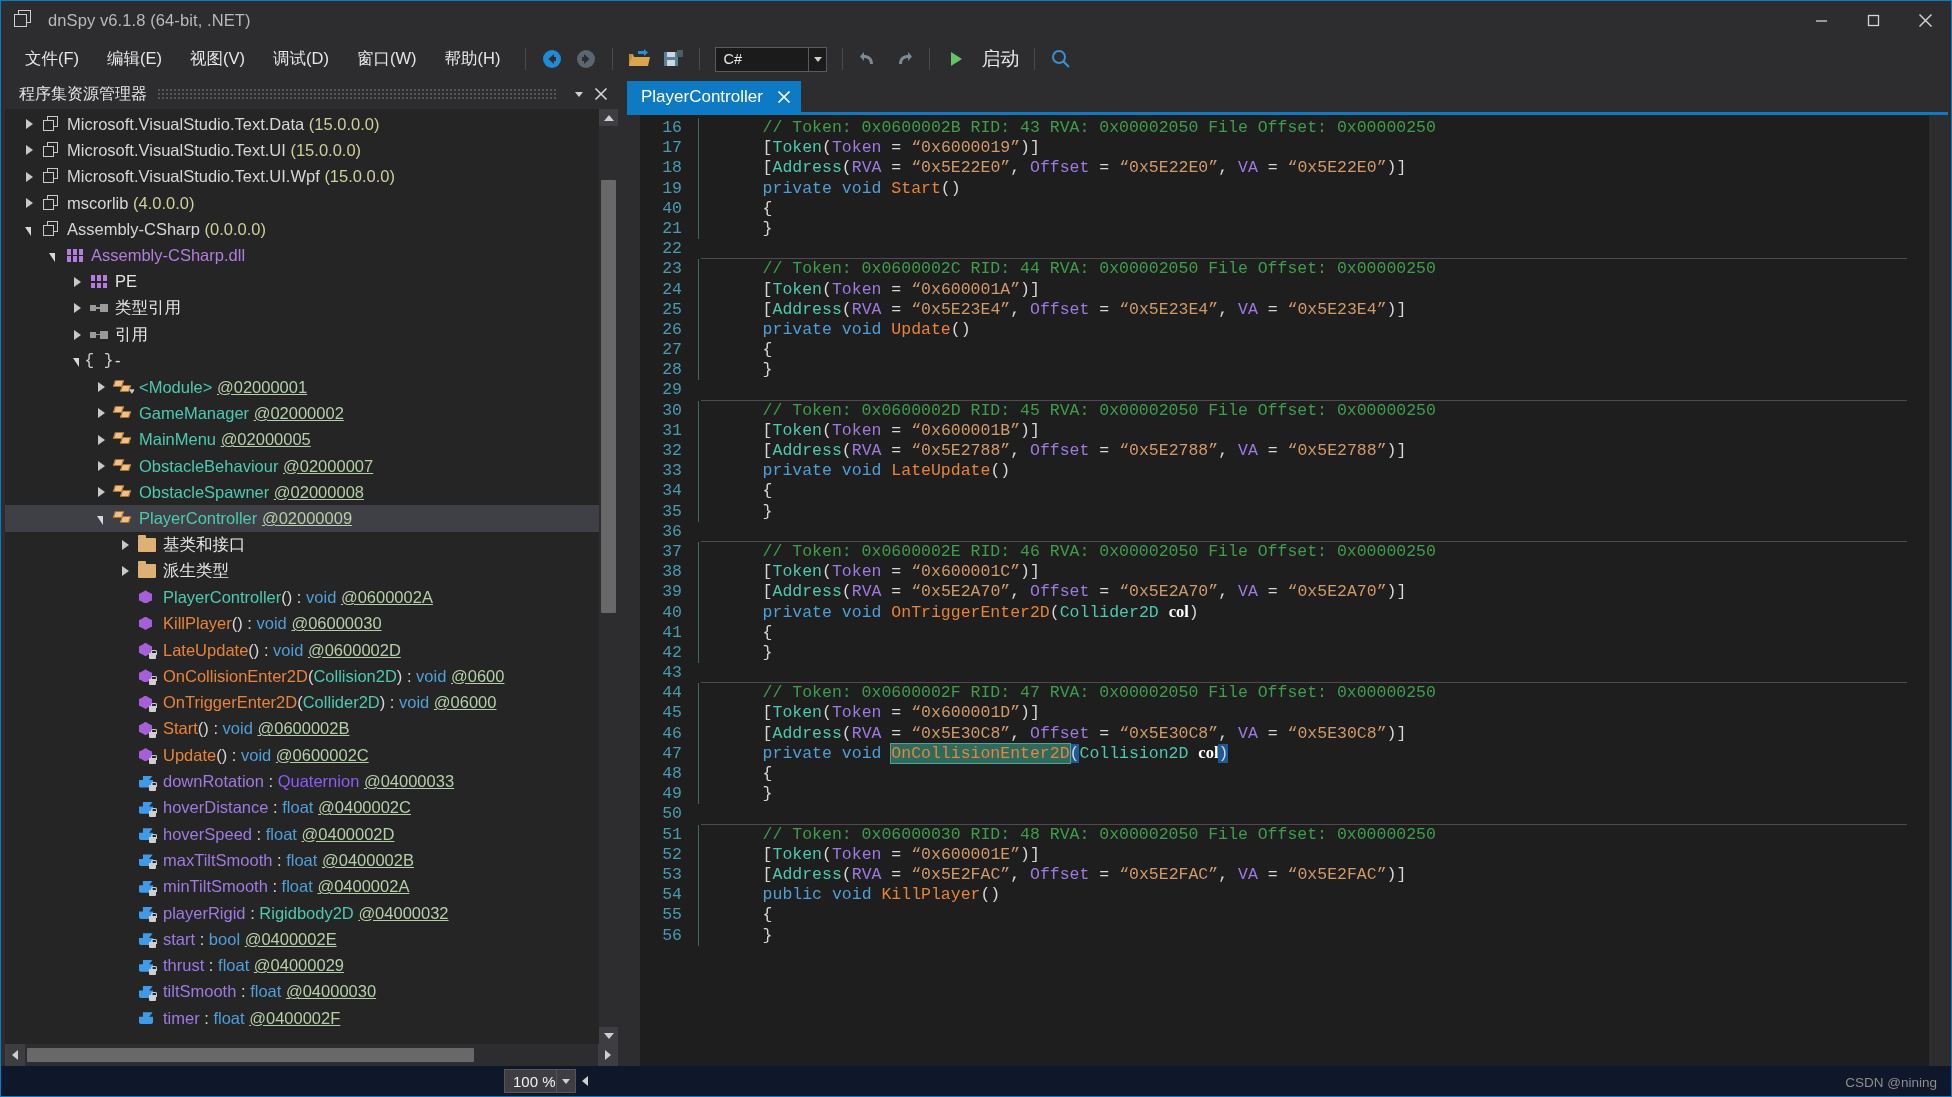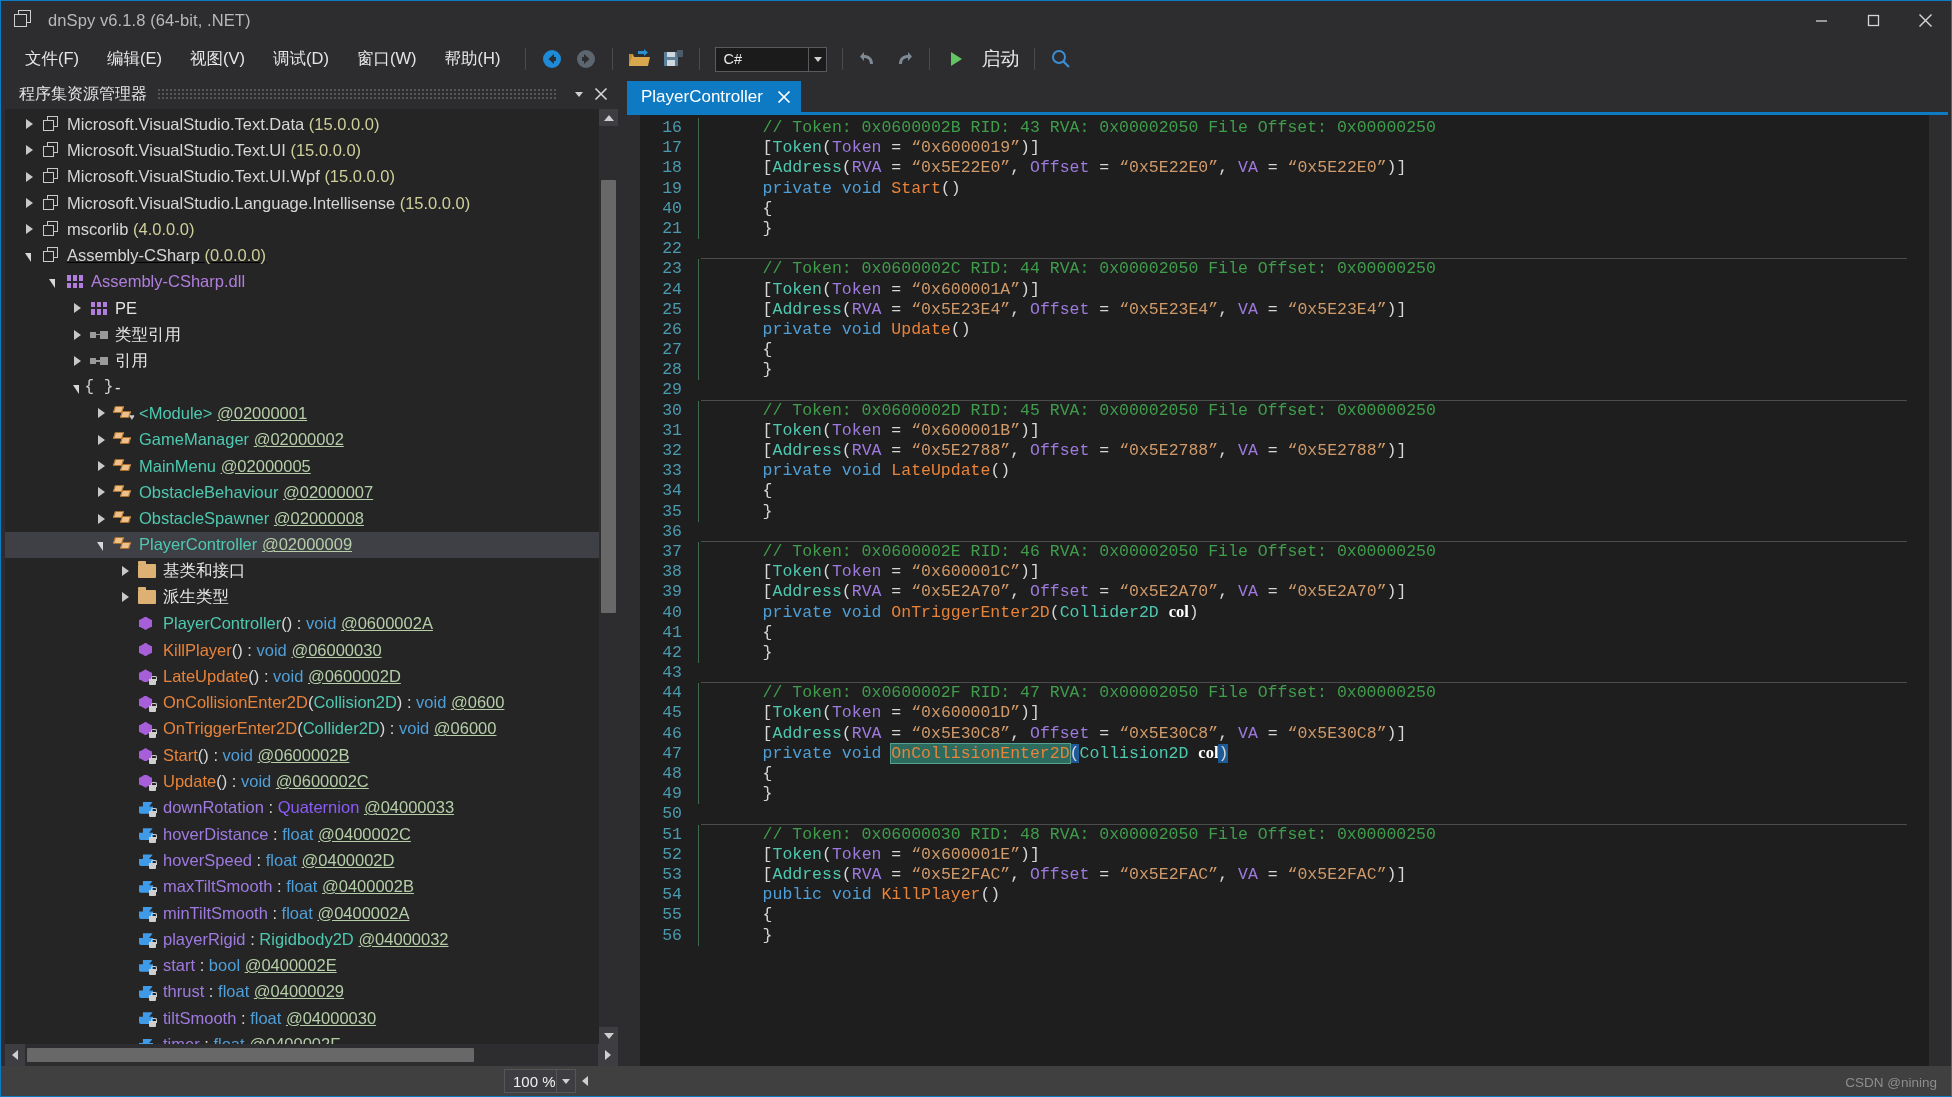--- a/index.html
+++ b/index.html
@@ -215,21 +215,21 @@
   .t-type { color: #4ec9b0; }
   .t-param{ color: #ffffff; font-weight: bold; font-family: Liberation Serif, serif; }
   .t-pun  { color: #d6d6d6; }
   .hl-def { background: #2e6b5f; outline: 1px solid #57a08f; }
   .hl-sel { background: #1e5a96; }
 
   .ed-vscroll { width: 19px; flex: 0 0 19px; background: #2d2d30; }
 
   
   .statusbar {
-    height: 30px; flex: 0 0 30px; background: #404040;
+    height: 30px; flex: 0 0 30px; background: #0f172a;
     display: flex; align-items: center; position: relative;
   }
   .zoom-combo {
     width: 72px; height: 24px; background: #3e3e42; border: 1px solid #565659;
     display: flex; align-items: center; margin-left: 503px; position: relative;
   }
   .zoom-combo .zval { color: #f0f0f0; font-size: 15px; padding-left: 8px; }
   .zoom-combo .zarr { position: absolute; right: 0; top: 0; bottom: 0; width: 19px; display: flex; align-items: center; justify-content: center; border-left: 1px solid #565659; }
   .ed-hscroll { flex: 1 1 auto; height: 22px; display: flex; align-items: center; margin-left: 6px; }
   .watermark {
@@ -407,35 +407,23 @@
             <div class="trow" style="padding-left: 14px;">
               <div class="exp">
                 <div class="arrow-c"></div>
               </div>
               <div class="ico">
                 <div class="ic-asm">
                   <div class="a1"></div>
                   <div class="a2"></div>
                 </div>
               </div>
-              <div class="tlabel"><span class="c-asm">Microsoft.VisualStudio.Language.Intellisense </span><span class="c-ver">(15.0.0.0)</span></div>
+              <div class="tlabel"><span class="c-asm">mscorlib </span><span class="c-ver">(4.0.0.0)</span></div>
             </div>
             <div class="trow" style="padding-left: 14px;">
-              <div class="exp">
-                <div class="arrow-c"></div>
-              </div>
-              <div class="ico">
-                <div class="ic-asm">
-                  <div class="a1"></div>
-                  <div class="a2"></div>
-                </div>
-              </div>
-              <div class="tlabel"><span class="c-asm">mscorlib </span><span class="c-ver">(4.0.0.0)</span></div>
-            </div>
-            <div class="trow" style="padding-left: 14px; text-decoration: underline;">
               <div class="exp">
                 <div class="arrow-o"></div>
               </div>
               <div class="ico">
                 <div class="ic-asm">
                   <div class="a1"></div>
                   <div class="a2"></div>
                 </div>
               </div>
               <div class="tlabel"><span class="c-asm">Assembly-CSharp </span><span class="c-ver">(0.0.0.0)</span></div>

